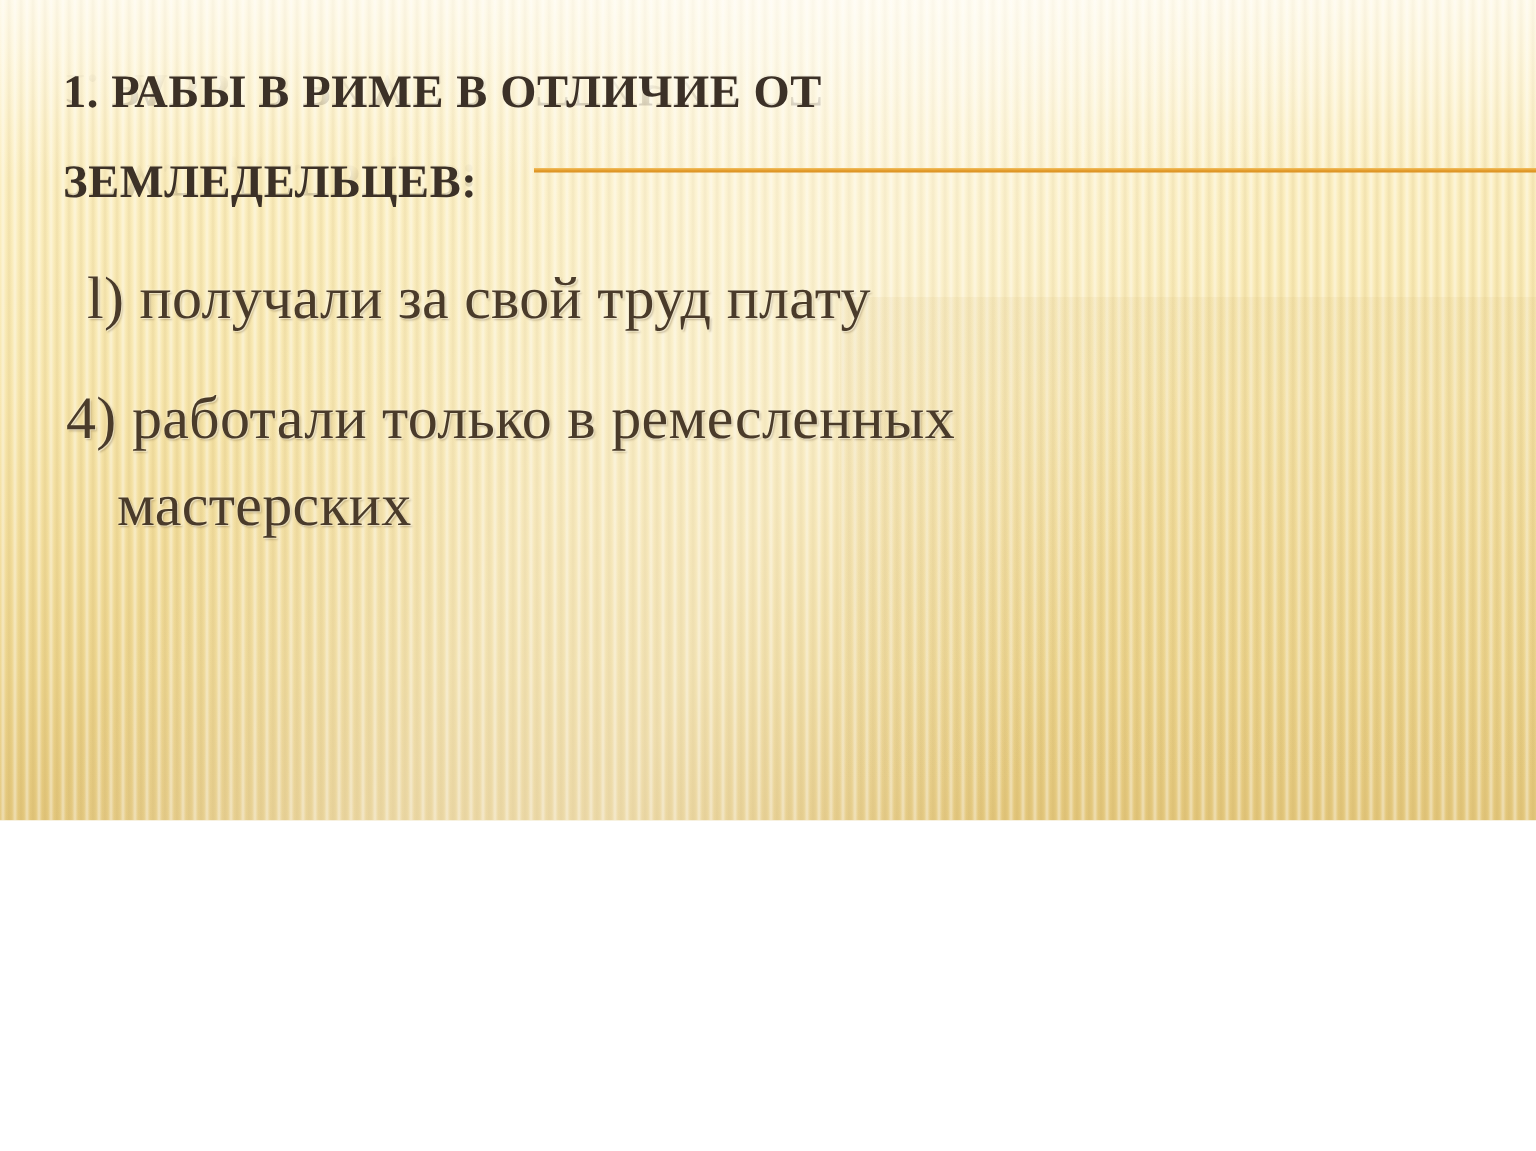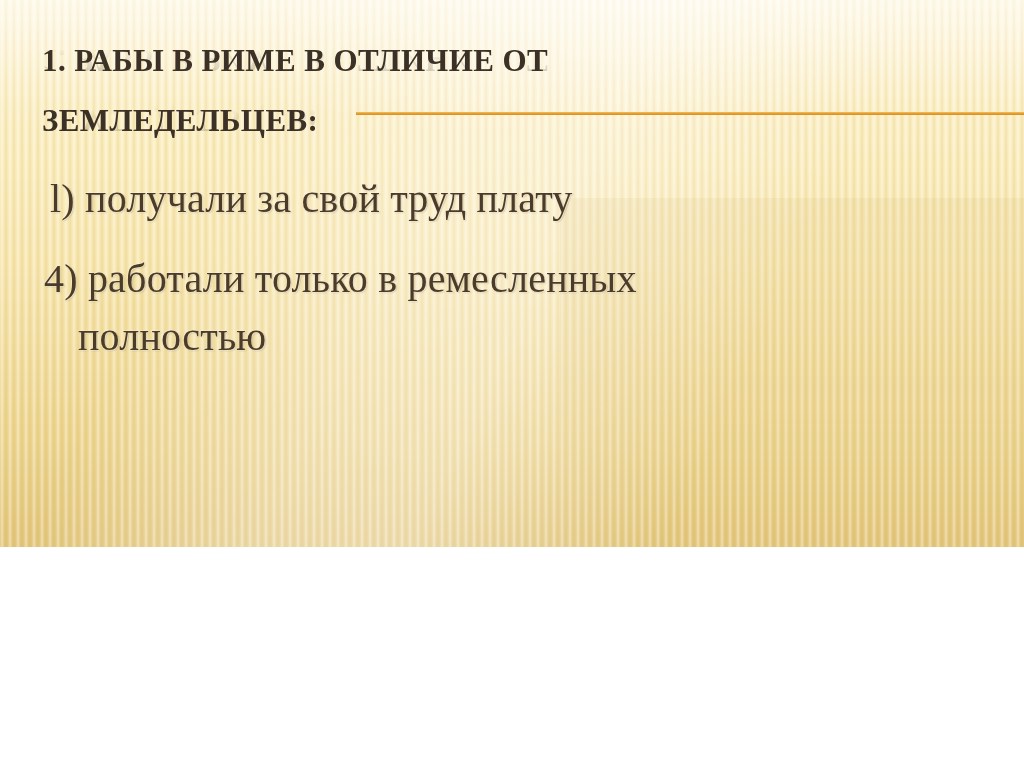--- a/index.html
+++ b/index.html
@@ -162,21 +162,21 @@
     letter-spacing: 0.2px;
     margin-bottom: 34px;
     white-space: pre;
     
     text-shadow:
        0.7px 0.7px 0 rgba(255,250,225,0.55),
       -0.6px -0.6px 0 rgba(255,250,225,0.30),
        1.1px 1.1px 1.4px rgba(90,66,34,0.30);
   }
 
-  .body-item.indented { padding-left: 6px; }
+  .body-item.indented { padding-left: 14px; }
 
   .body-item.wrap-two { margin-bottom: 10px; white-space: normal; }
   .wrap-line-2 {
     display: block;
     padding-left: 34px;
     margin-top: 12px;
   }
 </style>
 </head>
 <body>
@@ -198,17 +198,17 @@
     <div class="title-row">
       <div class="title-text">земледельцев:</div>
       <div class="title-reflect" aria-hidden="true">земледельцев:</div>
     </div>
   </div>
 
   <div id="body-list">
     <div class="body-item indented">l) получали за свой труд плату</div>
     <div class="body-item wrap-two">
       <span>4) работали только в ремесленных</span>
-      <span class="wrap-line-2">полностью</span>
+      <span class="wrap-line-2">мастерских</span>
     </div>
   </div>
 
 </div>
 
 </body></html>

